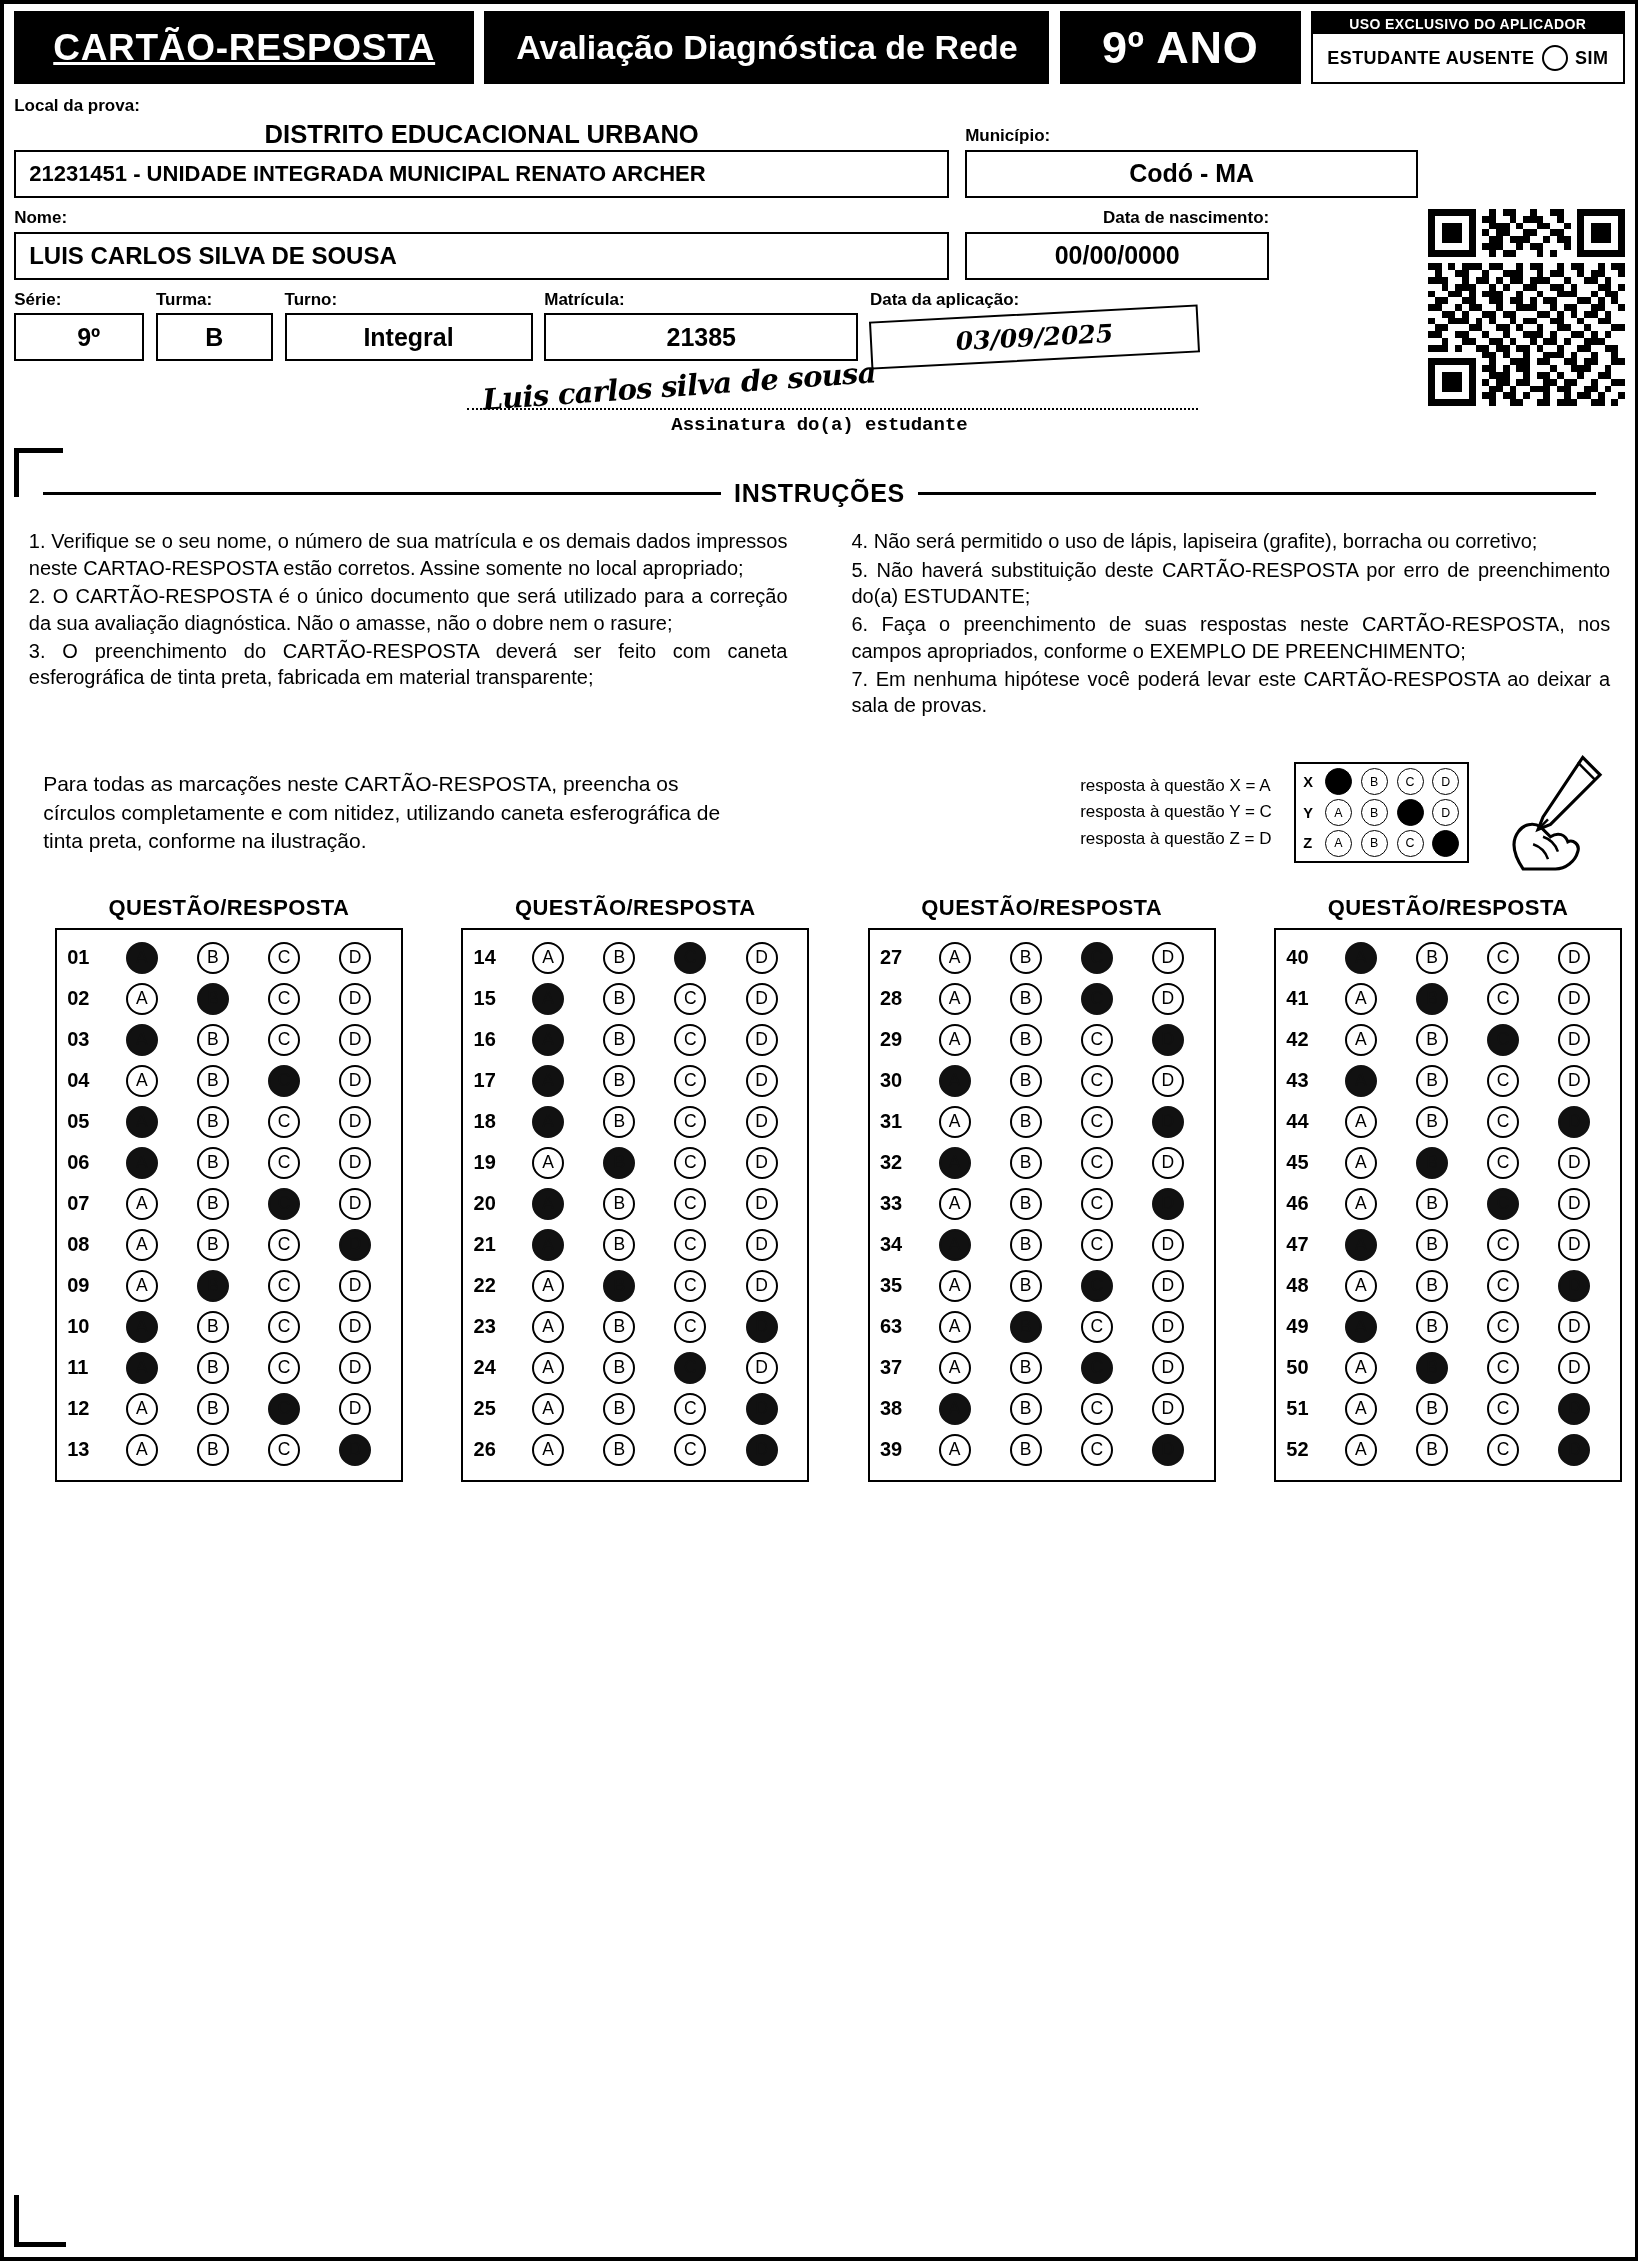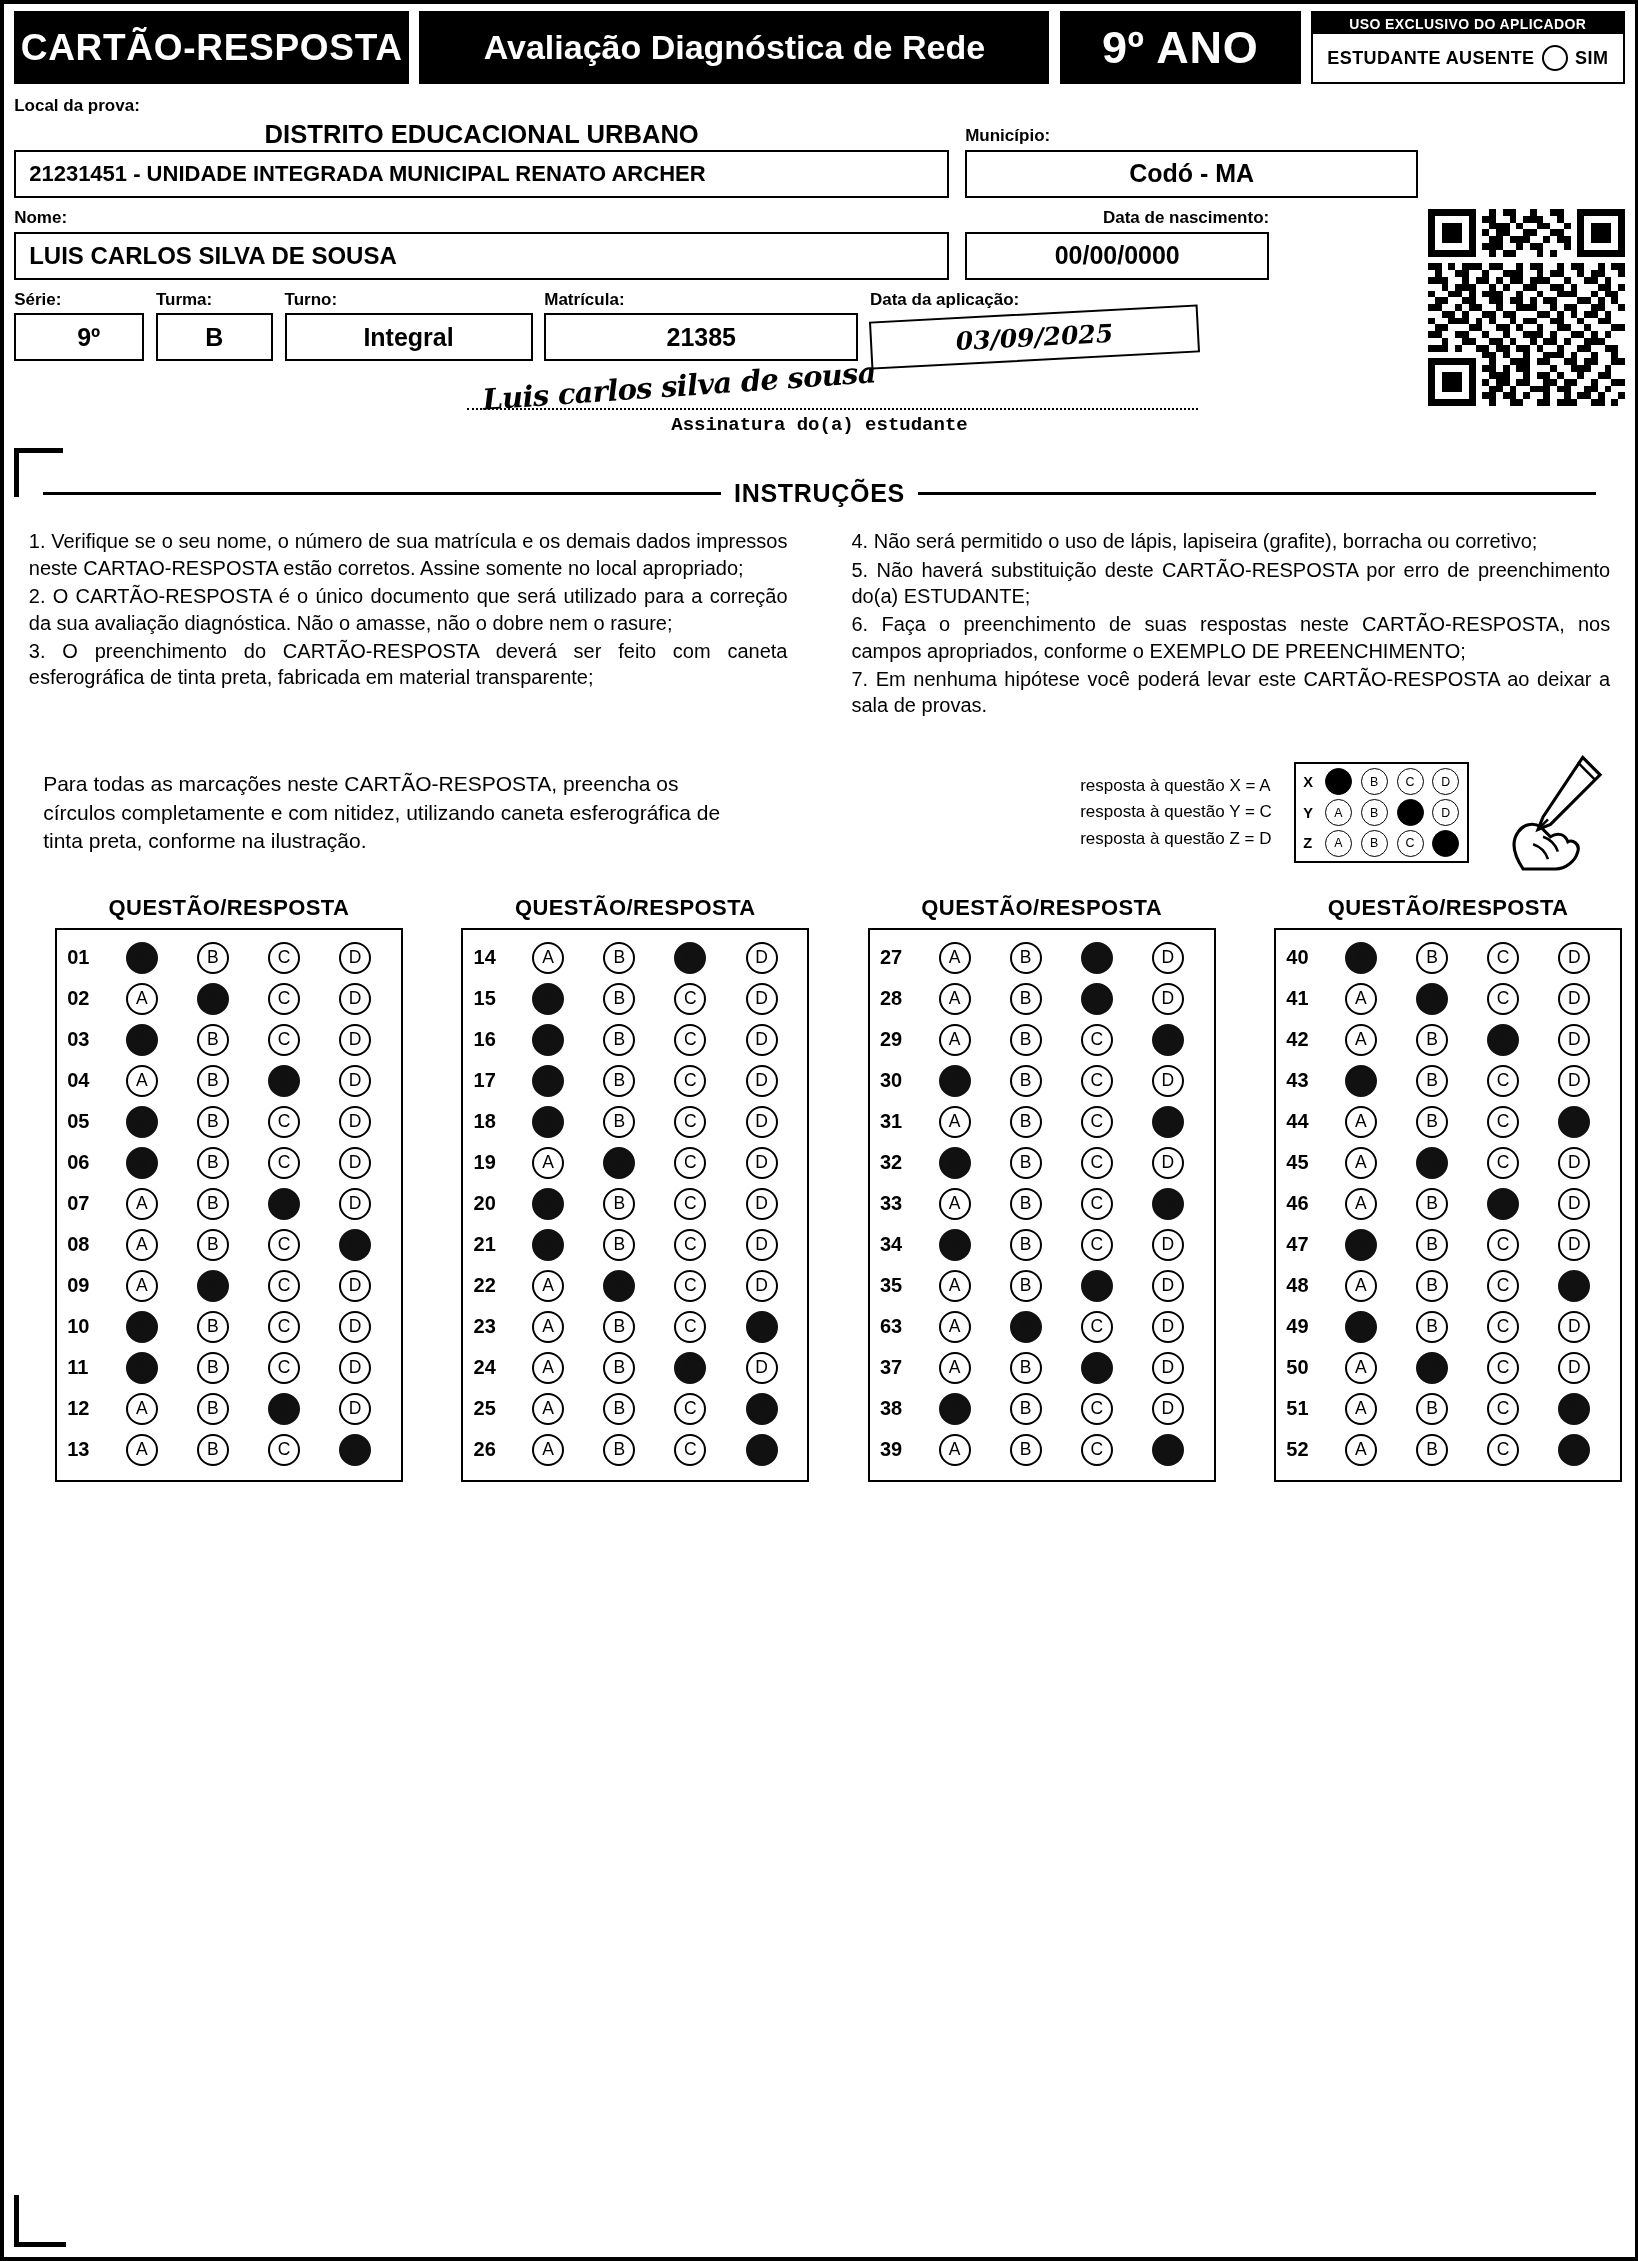--- a/index.html
+++ b/index.html
@@ -35,22 +35,23 @@
   .hdr-black {
     background: #000;
     color: #fff;
     display: flex;
     align-items: center;
     justify-content: center;
     font-weight: bold;
     letter-spacing: 0.7px;
   }
   .hdr-cartao {
-    width: 395px;
+    width: 460px;
     font-size: 37px;
+    text-decoration: underline;
   }
   .hdr-title {
     flex: 1;
     font-size: 34px;
     letter-spacing: 0;
   }
   .hdr-ano {
     width: 241px;
     font-size: 45px;
   }

